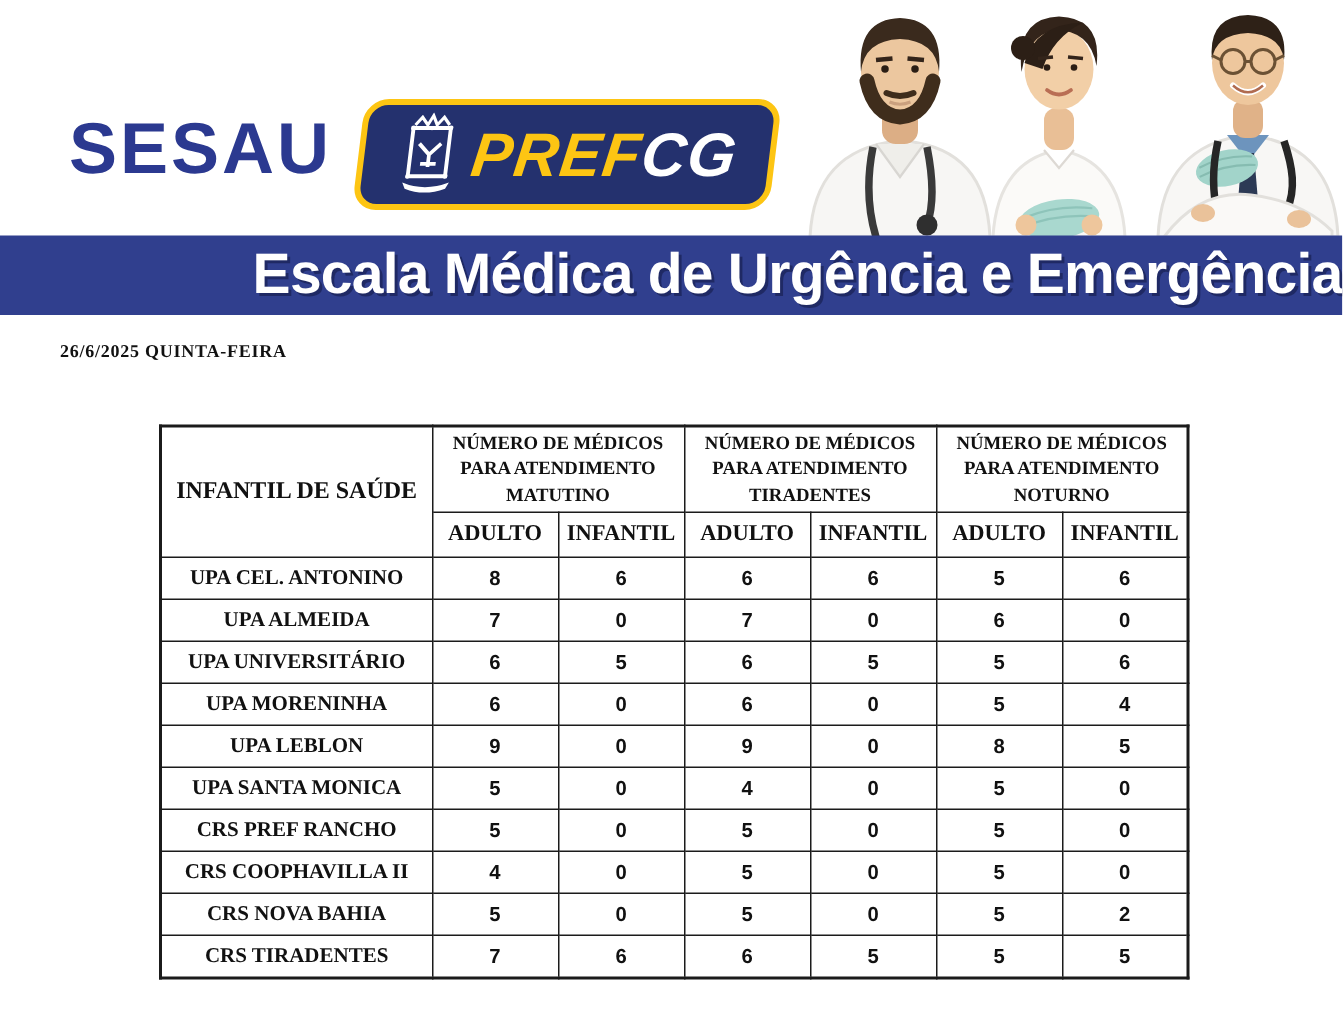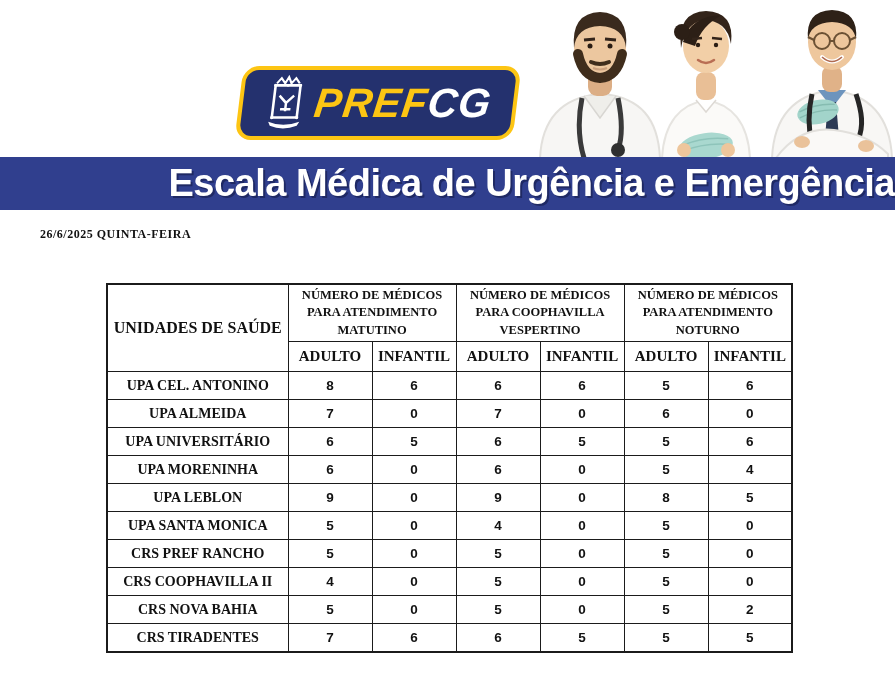--- a/index.html
+++ b/index.html
@@ -45,20 +45,21 @@
   td.unit{font-family:"Liberation Serif",serif;font-size:14px;font-weight:bold;height:27px;}
   td.num{font-family:"Liberation Sans",sans-serif;font-size:13.5px;font-weight:bold;height:27px;}
 </style>
 </head>
 <body>
 
 <div class="page">
 
   <div class="header">
 
+    <div class="sesau">SESAU</div>
 
     <div class="prefcg-badge">
       <svg class="crest" viewBox="0 0 40 54">
         <path d="M9 8 L13 3 L17 8 L20 2 L23 8 L27 3 L31 8" stroke="#ffffff" fill="none" stroke-width="2"></path>
         <rect x="8" y="10" width="24" height="31" fill="none" stroke="#ffffff" stroke-width="2.5"></rect>
         <circle cx="8" cy="10" r="1.6" fill="#ffffff"></circle>
           <circle cx="32" cy="10" r="1.6" fill="#ffffff"></circle>
         <circle cx="8" cy="41" r="1.6" fill="#ffffff"></circle>
           <circle cx="32" cy="41" r="1.6" fill="#ffffff"></circle>
         <circle cx="20" cy="10" r="1.4" fill="#ffffff"></circle>
@@ -147,23 +148,23 @@
       <col style="width:181px">
         <col style="width:84px">
         <col style="width:84px">
       <col style="width:84px">
         <col style="width:84px">
         <col style="width:84px">
         <col style="width:84px">
     </colgroup>
     <thead>
       <tr>
-        <th rowspan="2" class="unit-h">UNIDADES DE SAÚDE</th>
+        <th rowspan="2" class="unit-h">INFANTIL DE SAÚDE</th>
         <th colspan="2" class="group-h">NÚMERO DE MÉDICOS PARA ATENDIMENTO MATUTINO</th>
-        <th colspan="2" class="group-h">NÚMERO DE MÉDICOS PARA COOPHAVILLA VESPERTINO</th>
+        <th colspan="2" class="group-h">NÚMERO DE MÉDICOS PARA ATENDIMENTO TIRADENTES</th>
         <th colspan="2" class="group-h">NÚMERO DE MÉDICOS PARA ATENDIMENTO NOTURNO</th>
       </tr>
       <tr>
         <th class="sub-h">ADULTO</th>
         <th class="sub-h">INFANTIL</th>
         <th class="sub-h">ADULTO</th>
         <th class="sub-h">INFANTIL</th>
         <th class="sub-h">ADULTO</th>
         <th class="sub-h">INFANTIL</th>
       </tr>

